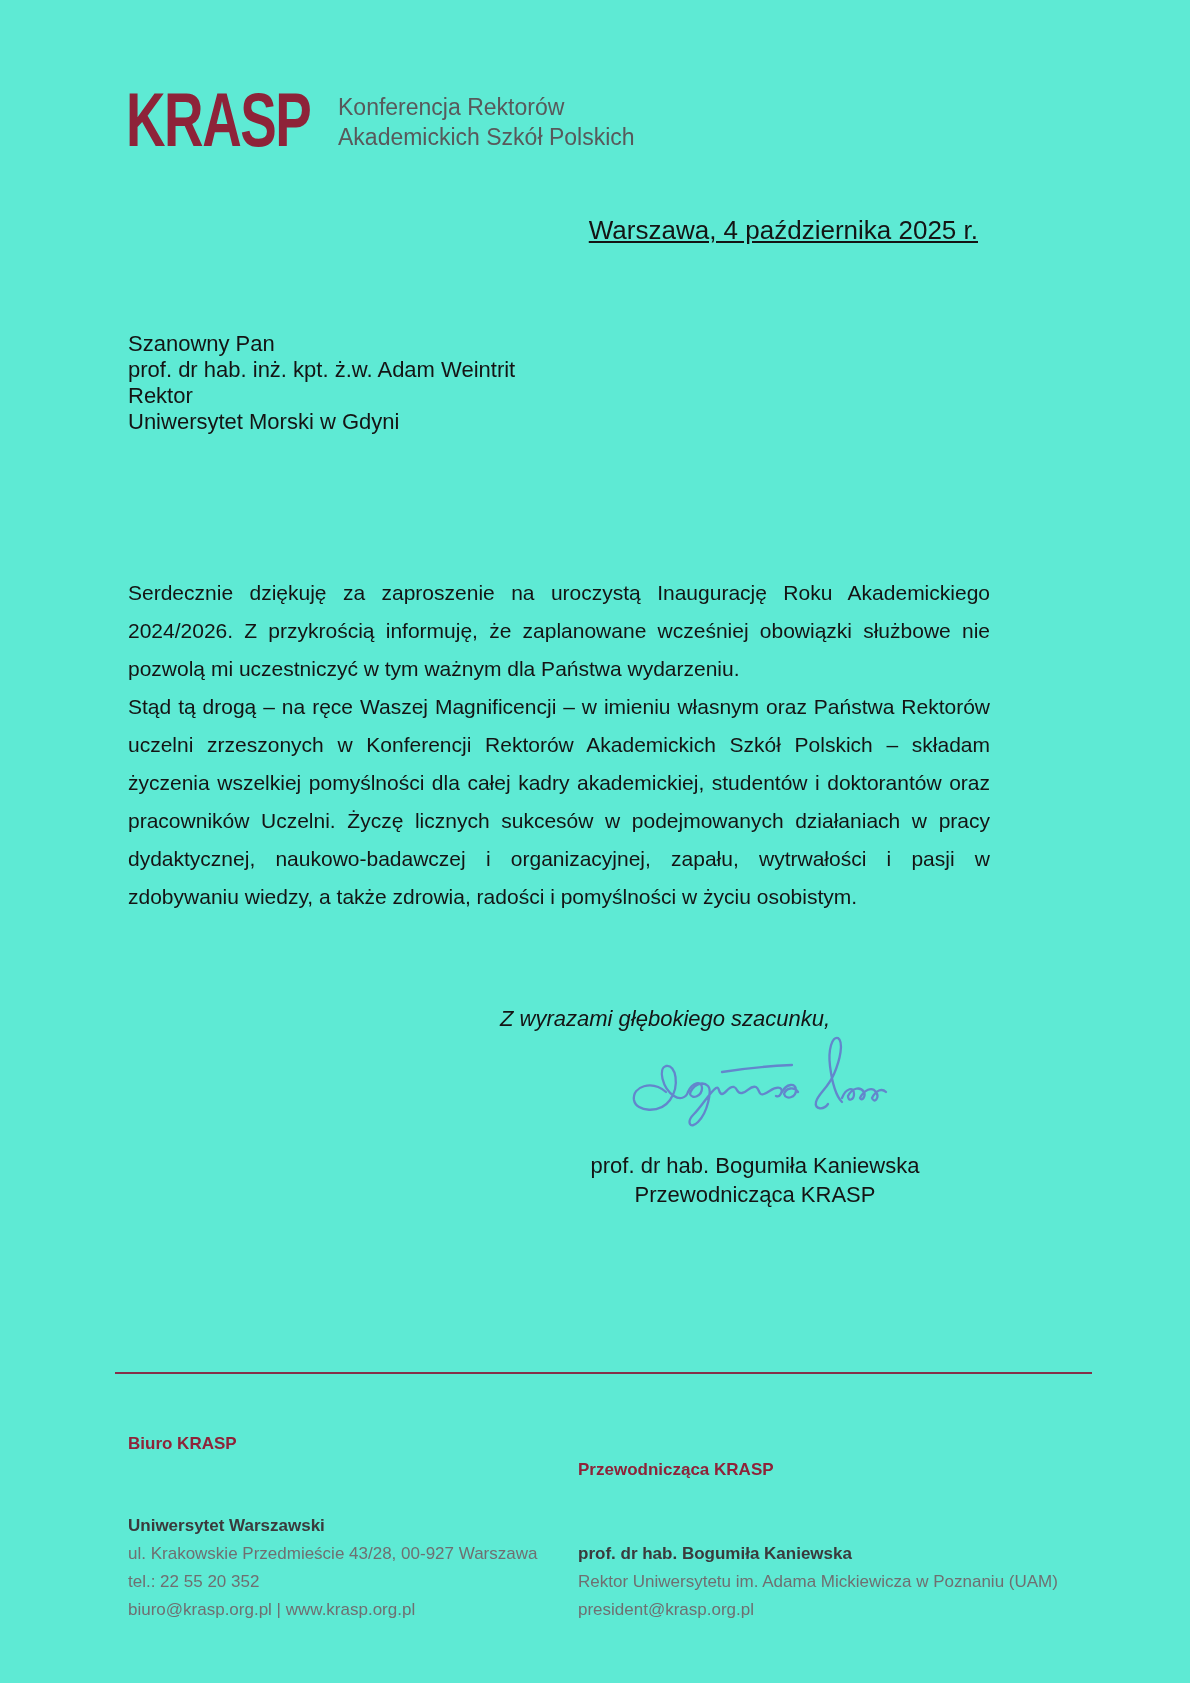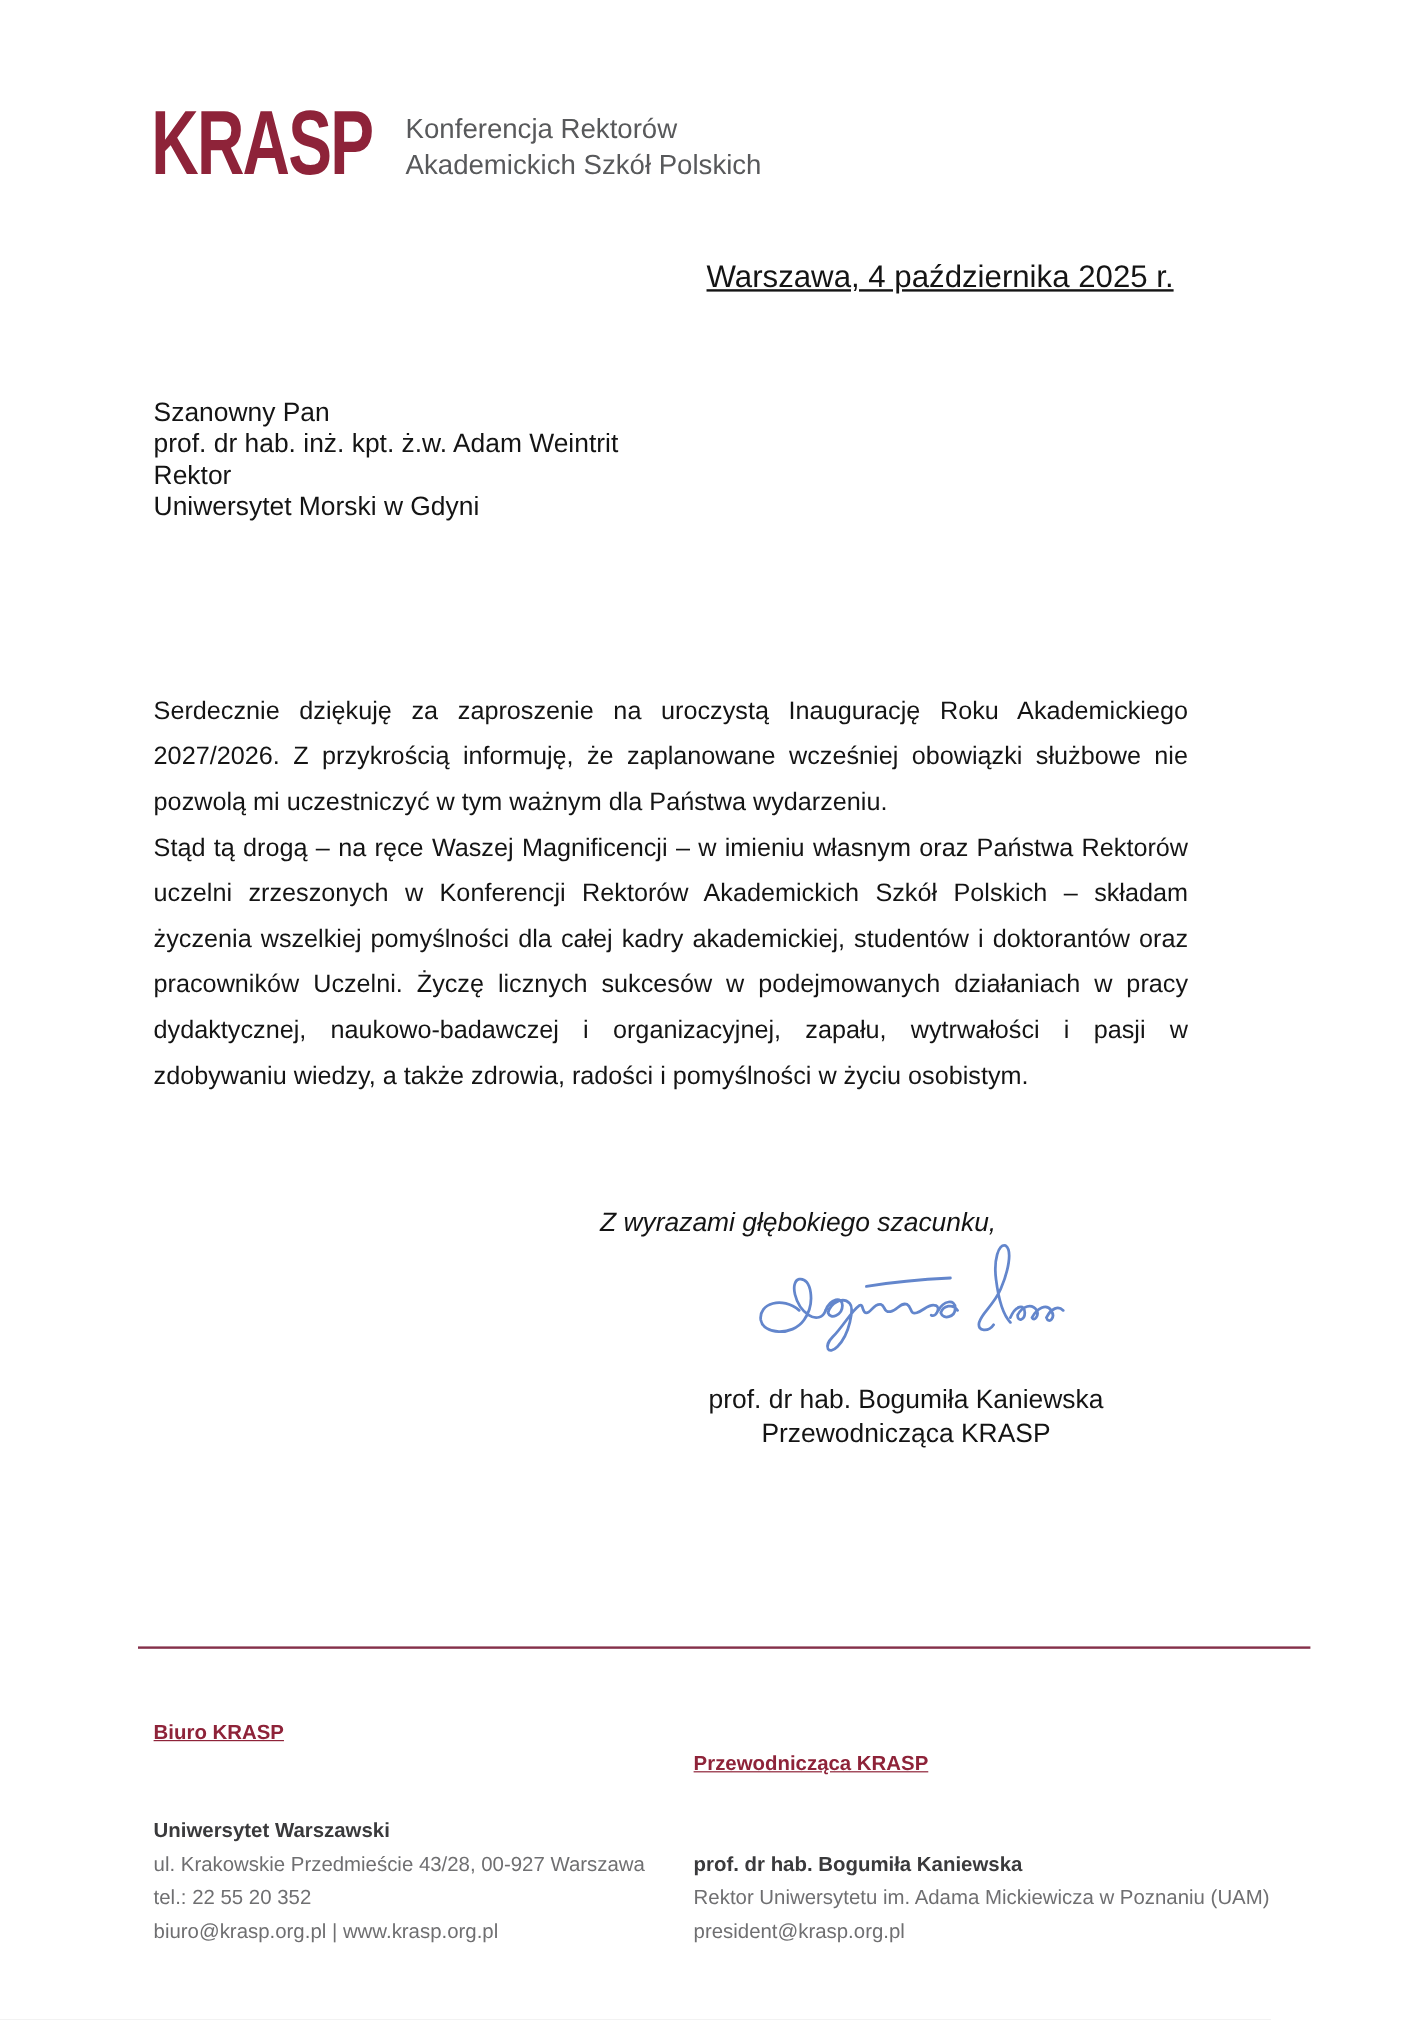--- a/index.html
+++ b/index.html
@@ -1,21 +1,21 @@
 <!DOCTYPE html>
 <html lang="pl"><head>
 <meta charset="utf-8">
 <style>
   html, body { margin: 0; padding: 0; background: #e8e8e8; }
   .page {
     position: relative;
     width: 1190px;
     height: 1683px;
     margin: 0 auto;
-    background: #ffffff;
+    background: #5eead4;
     font-family: "Liberation Sans", sans-serif;
     color: #111111;
     overflow: hidden;
   }
 
   
   .logo-text {
     position: absolute;
     left: 126px;
     top: 82px;
@@ -122,21 +122,20 @@
     width: 977px;
     height: 2px;
     background: #84304a;
   }
   .footer-heading {
     position: absolute;
     font-size: 17px;
     font-weight: 700;
     color: #8e2339;
     white-space: nowrap;
-    text-decoration: underline;
   }
   .footer-heading.left  { left: 128px; top: 1434px; }
   .footer-heading.right { left: 578px; top: 1460px; }
   .footer-info {
     position: absolute;
     font-size: 17px;
     line-height: 28px;
     color: #6f6f71;
     white-space: nowrap;
   }
@@ -163,21 +162,21 @@
 
   <div class="recipient">
     <div>Szanowny Pan</div>
     <div>prof. dr hab. inż. kpt. ż.w. Adam Weintrit</div>
     <div>Rektor</div>
     <div>Uniwersytet Morski w Gdyni</div>
   </div>
 
 
   <div class="body-text">
-    <p>Serdecznie dziękuję za zaproszenie na uroczystą Inaugurację Roku Akademickiego 2027/2026. Z przykrością informuję, że zaplanowane wcześniej obowiązki służbowe nie pozwolą mi uczestniczyć w tym ważnym dla Państwa wydarzeniu.</p>
+    <p>Serdecznie dziękuję za zaproszenie na uroczystą Inaugurację Roku Akademickiego 2024/2026. Z przykrością informuję, że zaplanowane wcześniej obowiązki służbowe nie pozwolą mi uczestniczyć w tym ważnym dla Państwa wydarzeniu.</p>
     <p>Stąd tą drogą – na ręce Waszej Magnificencji – w imieniu własnym oraz Państwa Rektorów uczelni zrzeszonych w Konferencji Rektorów Akademickich Szkół Polskich – składam życzenia wszelkiej pomyślności dla całej kadry akademickiej, studentów i doktorantów oraz pracowników Uczelni. Życzę licznych sukcesów w podejmowanych działaniach w pracy dydaktycznej, naukowo-badawczej i organizacyjnej, zapału, wytrwałości i pasji w zdobywaniu wiedzy, a także zdrowia, radości i pomyślności w życiu osobistym.</p>
   </div>
 
   <div class="closing">Z wyrazami głębokiego szacunku,</div>
 
   <div class="signature-wrap">
     <svg width="272" height="118" viewBox="0 0 272 118">
       <g fill="none" stroke="#6386cc" stroke-width="2.3" stroke-linecap="round" stroke-linejoin="round">
         <path d="M44,62 C30,50 10,56 12,70 C14,82 38,84 48,70 C58,56 54,34 44,36 C36,38 40,58 52,66 C58,70 64,68 66,62"></path>
         <path d="M66,62 C70,52 80,50 80,58 C80,66 70,70 68,64 C70,56 80,50 86,56 C90,60 86,82 76,92 C68,100 64,92 72,84 C80,76 88,62 94,58 C98,56 96,64 100,64 C104,64 106,56 112,57 C116,58 114,64 120,63 C126,62 128,55 134,57 C138,59 136,66 142,64 C148,62 152,56 158,58 C162,60 158,68 154,66"></path>

